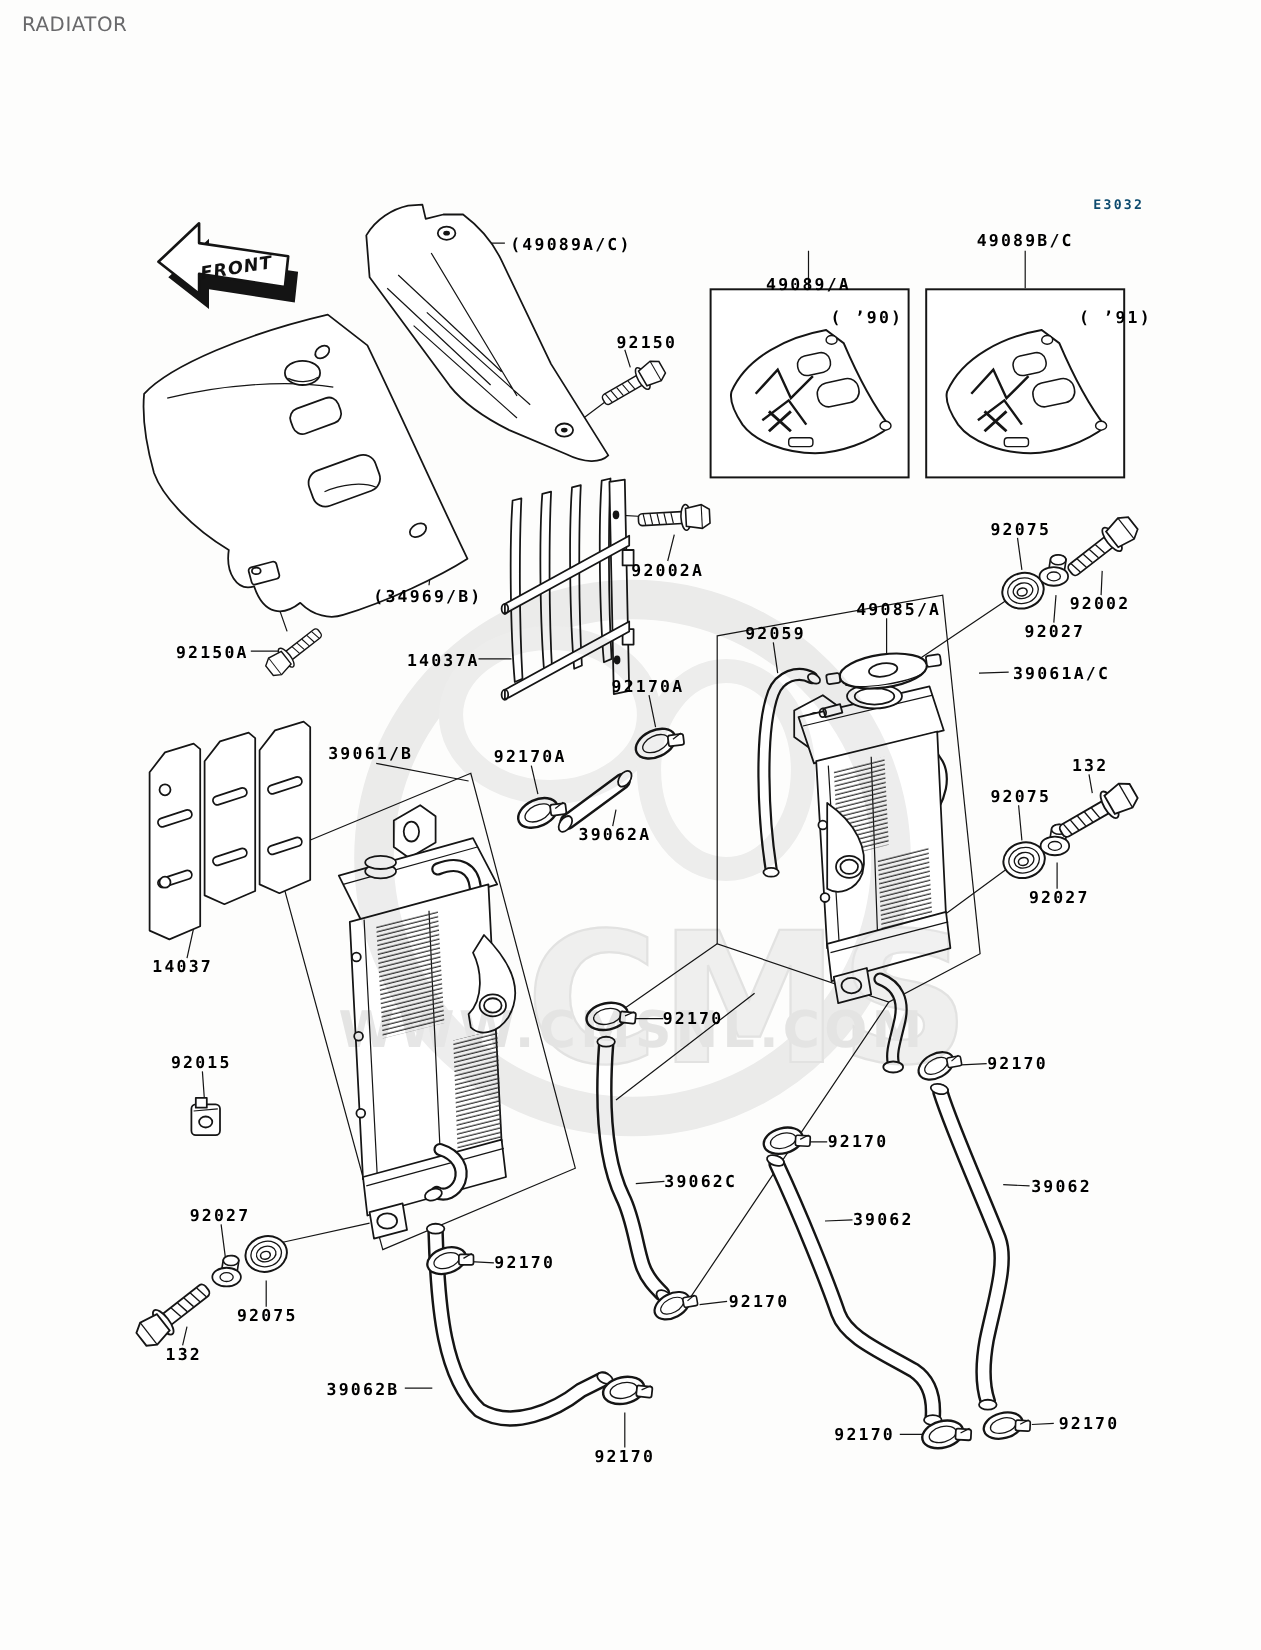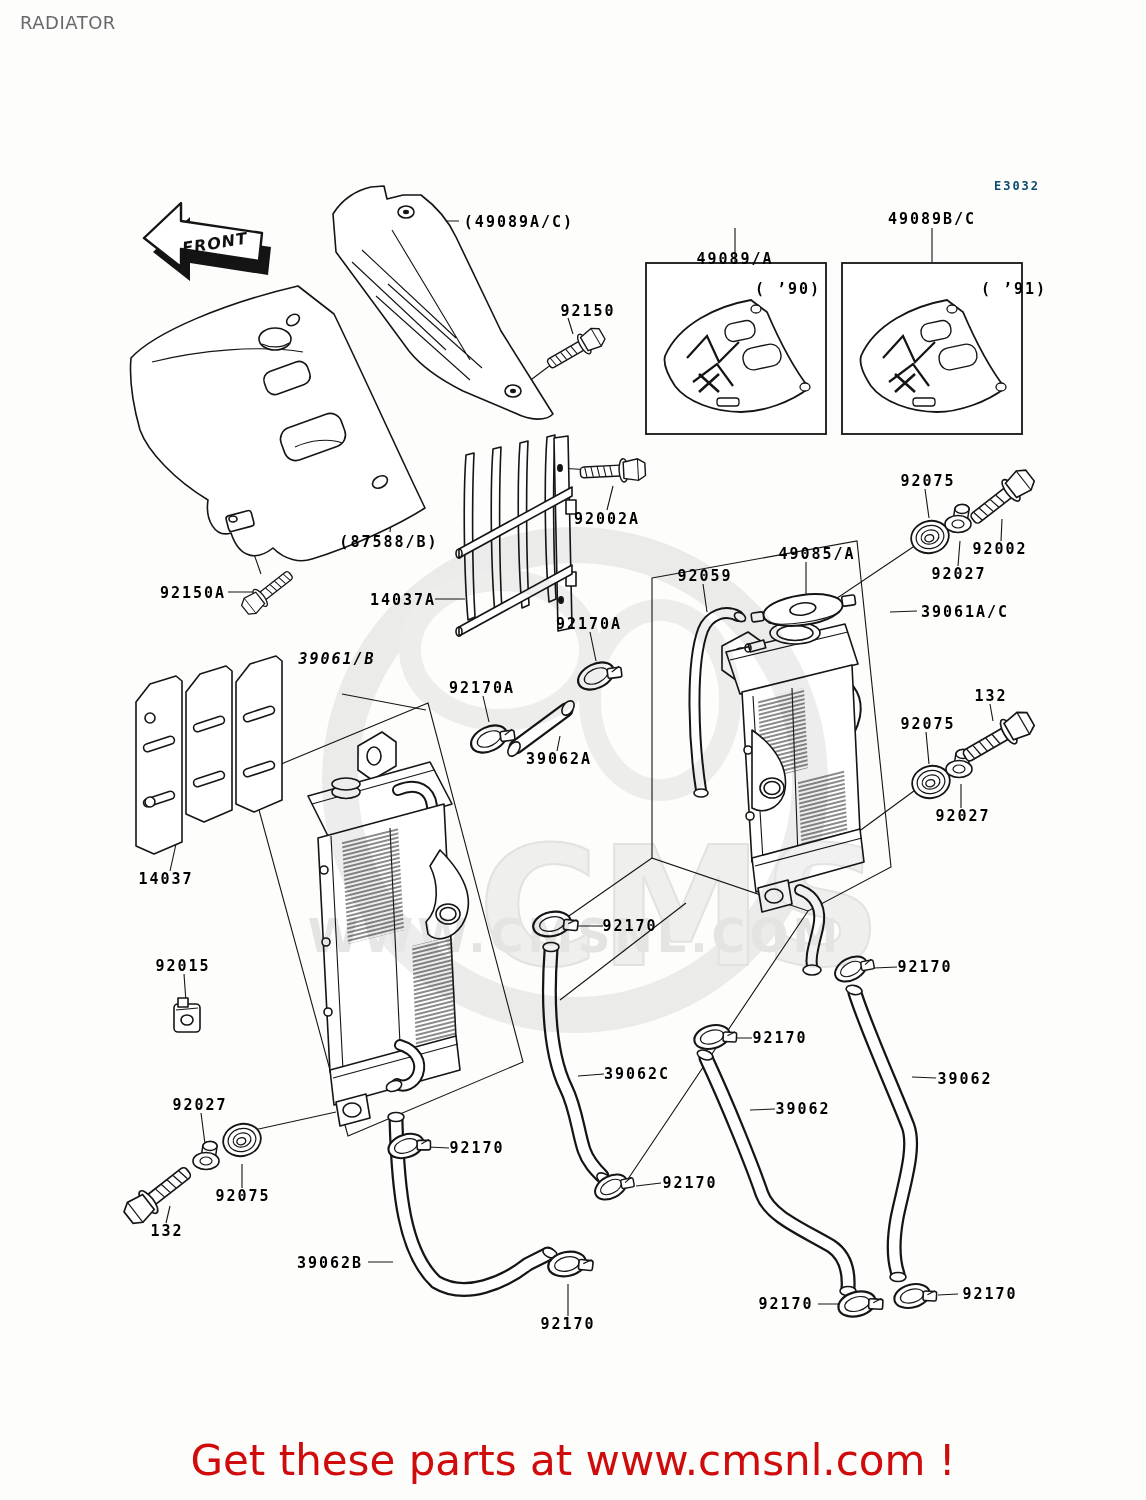--- a/index.html
+++ b/index.html
@@ -316,31 +316,31 @@
 
   <div class="plabel" style="left:735px;top:219px;margin-top:40px;">49089/A</div>
   <div class="plabel" style="left:932px;top:219px;">49089B/C</div>
   <div class="plabel" style="left:788px;top:289px;">( ’90)</div>
   <div class="plabel" style="left:982px;top:289px;margin-left:32px;">( ’91)</div>
 
   <div style="position:absolute;left:0;top:0;width:100%;height:100%;pointer-events:none;">
       <div class="plabel" style="left: 519px; top: 222px;">(49089A/C)</div>
       <div class="plabel" style="left: 568px; top: 311px; margin-left: 20px;">92150</div>
       <div class="plabel" style="left: 607px; top: 519px;">92002A</div>
-      <div class="plabel" style="left: 389px; top: 542px;">(87588/B)</div>
+      <div class="plabel" style="left: 389px; top: 542px;">(34969/B)</div>
       <div class="plabel" style="left: 193px; top: 593px;">92150A</div>
       <div class="plabel" style="left: 403px; top: 600px;">14037A</div>
       <div class="plabel" style="left: 705px; top: 576px;">92059</div>
       <div class="plabel" style="left: 817px; top: 554px;">49085/A</div>
       <div class="plabel" style="left: 928px; top: 481px;">92075</div>
       <div class="plabel" style="left: 1000px; top: 549px;">92002</div>
       <div class="plabel" style="left: 959px; top: 574px;">92027</div>
       <div class="plabel" style="left: 965px; top: 612px;">39061A/C</div>
       <div class="plabel" style="left: 589px; top: 624px;">92170A</div>
-      <div class="plabel" style="left: 337px; top: 659px; font-style: italic;">39061/B</div>
+      <div class="plabel" style="left: 337px; top: 685px;">39061/B</div>
       <div class="plabel" style="left: 482px; top: 688px;">92170A</div>
       <div class="plabel" style="left: 559px; top: 759px;">39062A</div>
       <div class="plabel" style="left: 991px; top: 696px;">132</div>
       <div class="plabel" style="left: 928px; top: 724px;">92075</div>
       <div class="plabel" style="left: 963px; top: 816px;">92027</div>
       <div class="plabel" style="left: 166px; top: 879px;">14037</div>
       <div class="plabel" style="left: 630px; top: 926px;">92170</div>
       <div class="plabel" style="left: 183px; top: 966px;">92015</div>
       <div class="plabel" style="left: 925px; top: 967px;">92170</div>
       <div class="plabel" style="left: 780px; top: 1038px;">92170</div>
@@ -351,14 +351,13 @@
       <div class="plabel" style="left: 477px; top: 1148px;">92170</div>
       <div class="plabel" style="left: 243px; top: 1196px;">92075</div>
       <div class="plabel" style="left: 167px; top: 1231px;">132</div>
       <div class="plabel" style="left: 330px; top: 1263px;">39062B</div>
       <div class="plabel" style="left: 690px; top: 1183px;">92170</div>
       <div class="plabel" style="left: 568px; top: 1324px;">92170</div>
       <div class="plabel" style="left: 786px; top: 1304px;">92170</div>
       <div class="plabel" style="left: 990px; top: 1294px;">92170</div>
     </div>
 
-  <div class="banner">Get these parts at www.cmsnl.com !</div>
 </div>
 
 </body></html>

